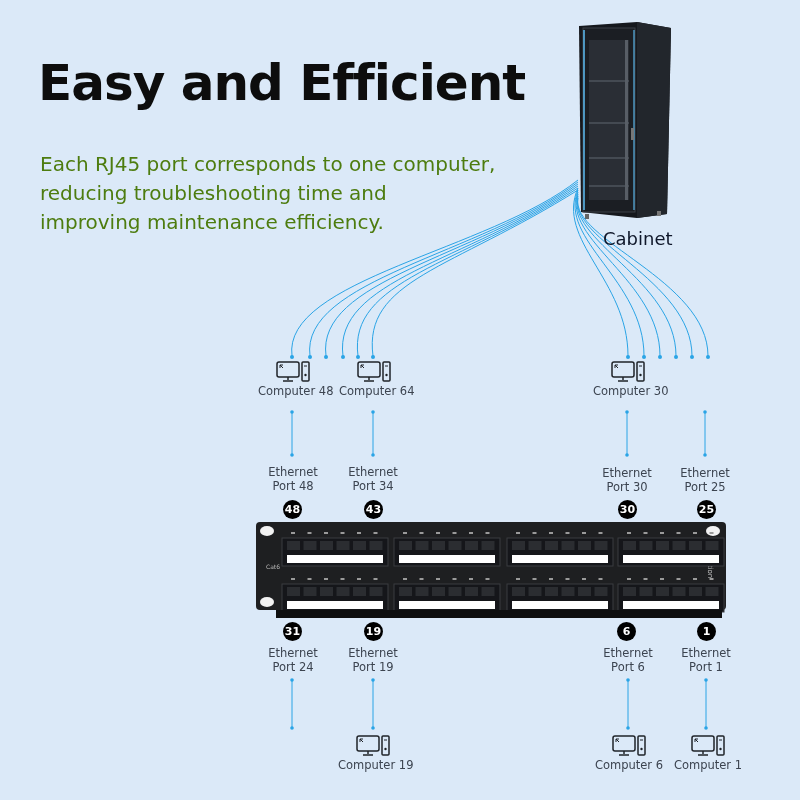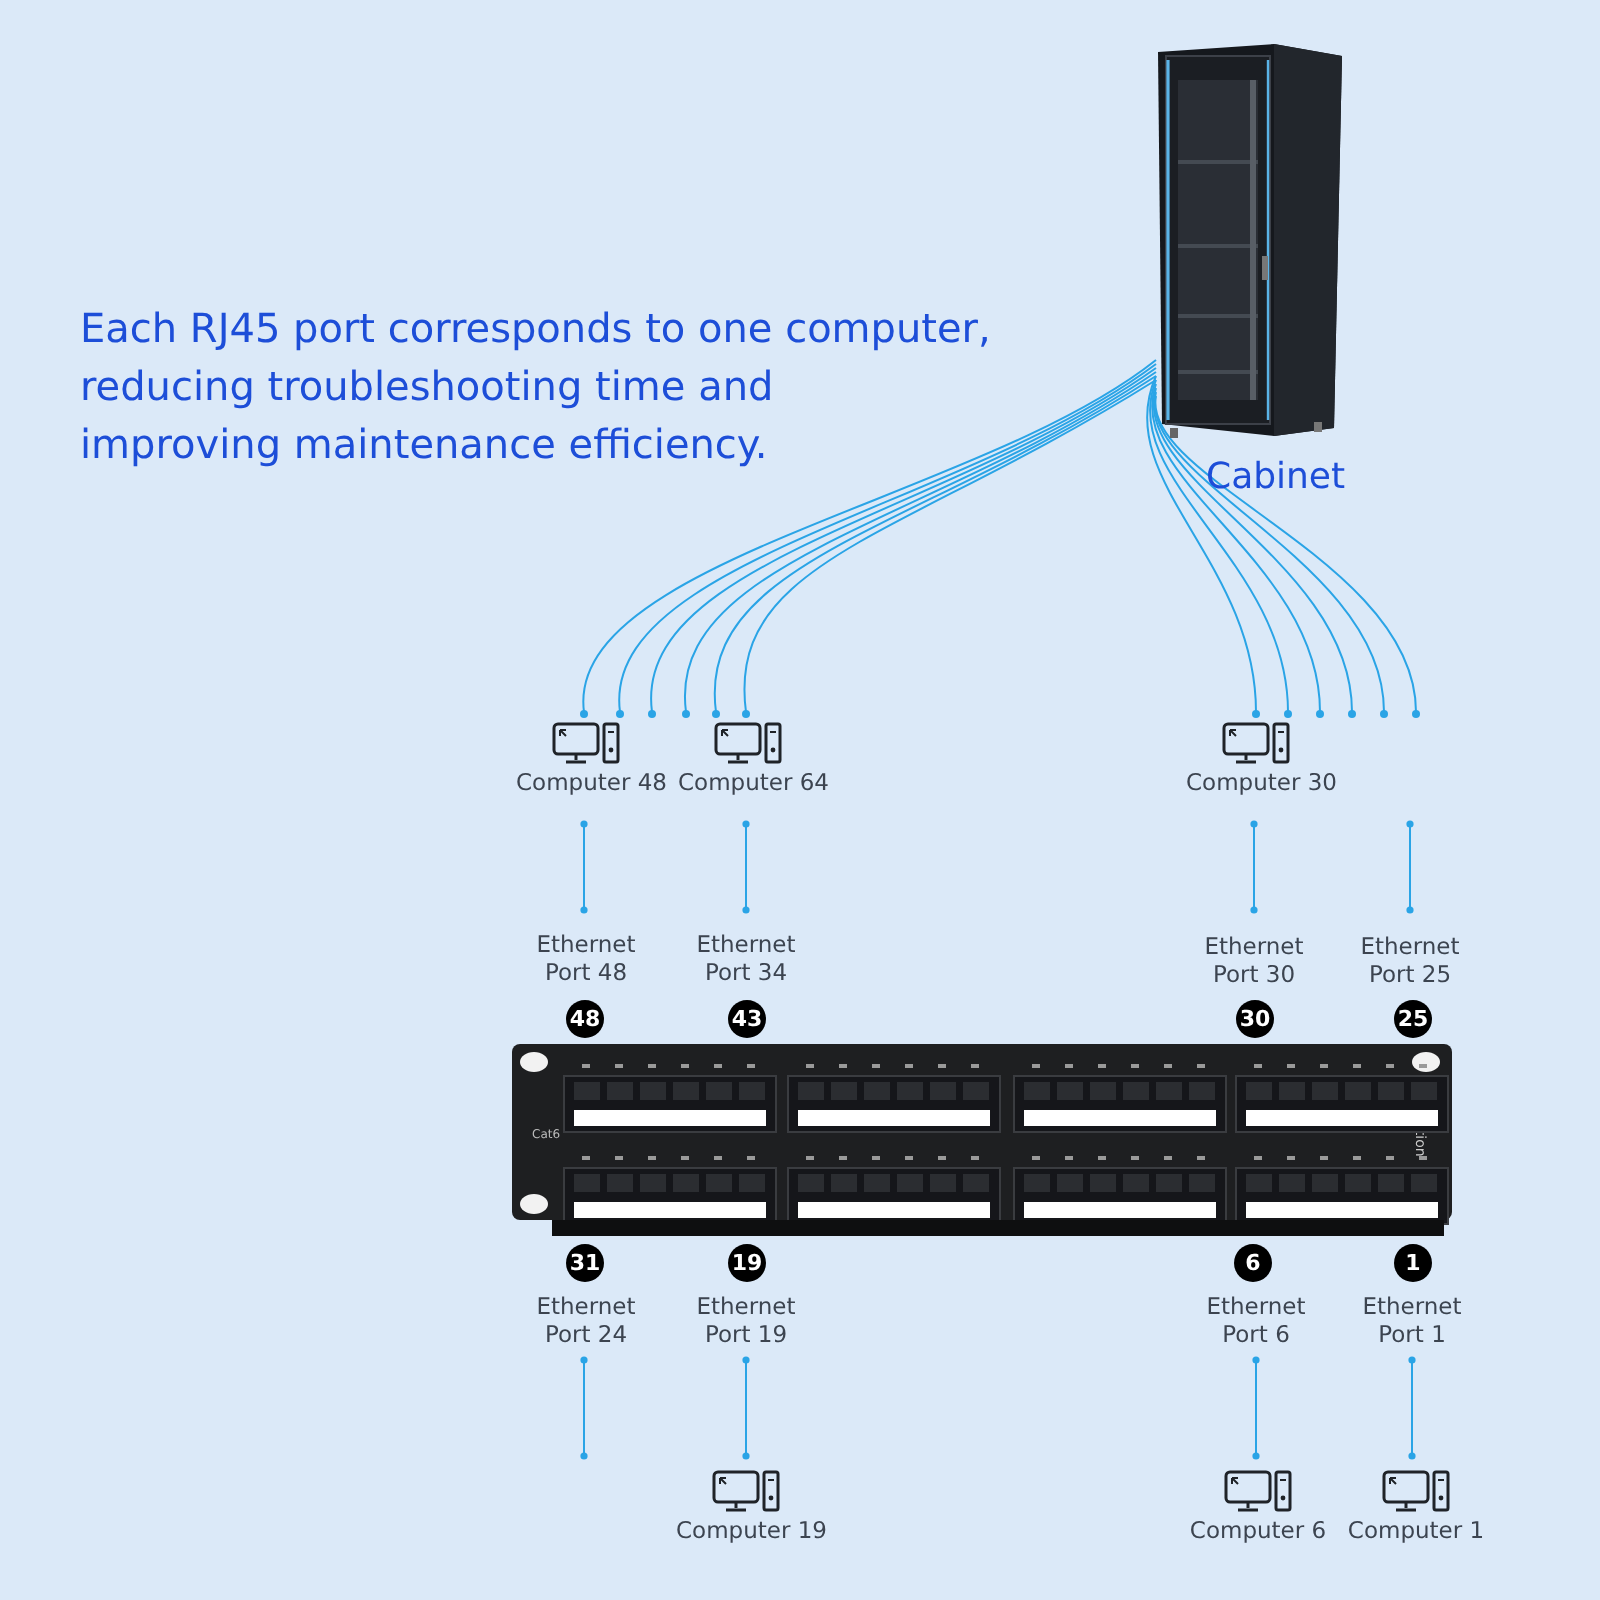--- a/index.html
+++ b/index.html
@@ -11,42 +11,43 @@
   }
   .stage { position: absolute; left: 0; top: 0; width: 800px; height: 800px; }
   .title {
     position: absolute; left: 38px; top: 58px;
     font-family: "DejaVu Sans", sans-serif;
     font-weight: bold; font-size: 50px; letter-spacing: -1px;
     color: #0d0d0d; margin: 0; line-height: 1;
   }
   .subtitle {
     position: absolute; left: 40px; top: 150px; width: 520px;
-    font-size: 20px; line-height: 29px; color: #1d4ed8; margin: 0;
+    font-size: 20px; line-height: 29px; color: #4d7c0f; margin: 0;
   }
   .cabinet-label {
     position: absolute; left: 603px; top: 228px;
-    font-size: 18px; color: #1d4ed8;
+    font-size: 18px; color: #0f172a;
   }
   svg.wires { position: absolute; left: 0; top: 0; }
   .node { position: absolute; text-align: center; }
   .pc-label { font-size: 11.5px; color: #3c4450; white-space: nowrap; }
   .eth-label { font-size: 11.5px; color: #3c4450; line-height: 14px; white-space: nowrap; }
   .badge {
     position: absolute; width: 19px; height: 19px; border-radius: 50%;
     background: #000000; color: #fff; font-weight: bold; font-size: 11px;
     display: flex; align-items: center; justify-content: center;
   }
   .panel { position: absolute; left: 256px; top: 522px; }
 </style>
 </head>
 <body>
 
 <div class="stage">
 
+  <h1 class="title">Easy and Efficient</h1>
   <p class="subtitle">
     <span>Each RJ45 port corresponds to one computer,</span><br>
     <span>reducing troubleshooting time and</span><br>
     <span>improving maintenance efficiency.</span>
   </p>
 
   <svg class="wires" width="800" height="800">
     <g id="cable-group" fill="none" stroke="#2aa4e6" stroke-width="1">
         <path d="M578 180 C 490 250, 282 280, 292 356"></path>
         <path d="M578 182 C 482 254, 300 280, 310 356"></path>

